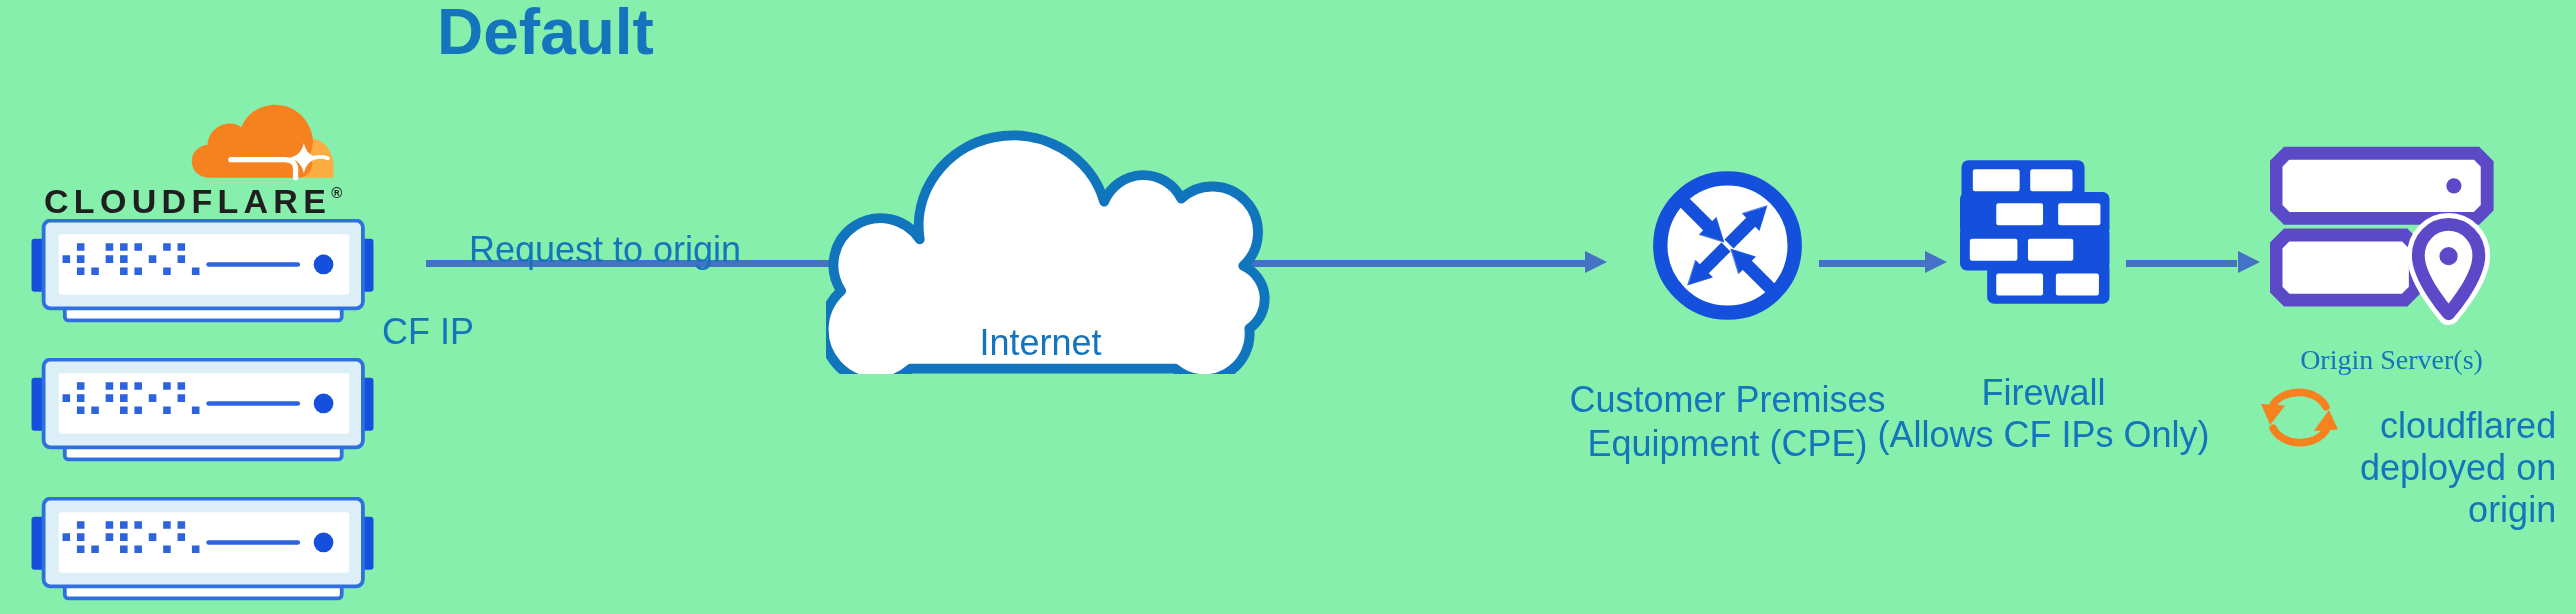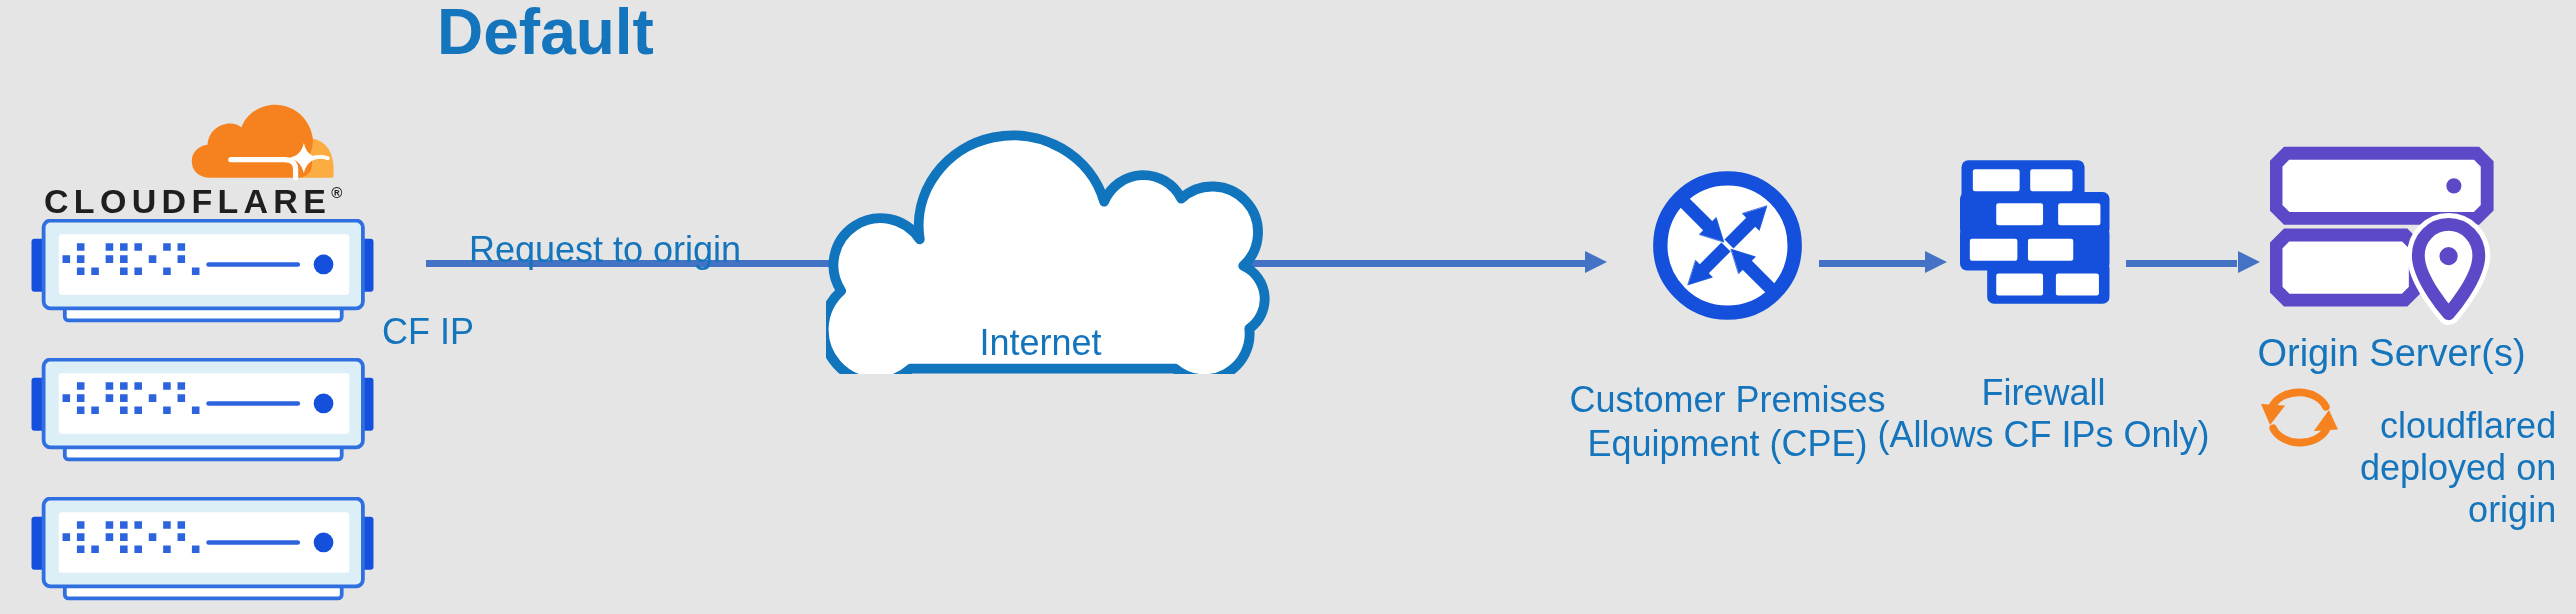--- a/index.html
+++ b/index.html
@@ -3,21 +3,21 @@
 <meta charset="utf-8">
 <style>
   * { box-sizing: border-box; margin: 0; padding: 0; }
   html, body { background: #ffffff; }
   body { font-family: "Liberation Sans", sans-serif; }
 
   .stage {
     position: relative;
     width: 2576px;
     height: 614px;
-    background: #e5e5e5;
+    background: #86efac;
     overflow: hidden;
   }
 
   .title {
     position: absolute;
     left: 437px; top: -4.5px;
     font-size: 64px; line-height: 73px;
     font-weight: 600;
     color: var(--label-blue, #1474BC);
     white-space: nowrap;
@@ -192,21 +192,21 @@
       <path d="M22 12 H273 L287 26 V84 L273 98 H22 L8 84 V26 Z"></path>
       <path d="M22 120 H178 L192 134 V192 L178 206 H22 L8 192 V134 Z"></path>
     </g>
     <circle cx="243" cy="55" r="10" style="fill:var(--purple,#5C49C8)"></circle>
     <g>
       <path d="M236 106 C214 106 196 124 196 147 C196 179 236 224 236 224 C236 224 276 179 276 147 C276 124 258 106 236 106 Z" fill="#ffffff" stroke="#ffffff" stroke-width="30" stroke-linejoin="round"></path>
       <path d="M236 106 C214 106 196 124 196 147 C196 179 236 224 236 224 C236 224 276 179 276 147 C276 124 258 106 236 106 Z" fill="#ffffff" style="stroke:var(--purple,#5C49C8)" stroke-width="17" stroke-linejoin="round"></path>
       <circle cx="236" cy="148" r="12" style="fill:var(--purple,#5C49C8)"></circle>
     </g>
   </svg>
-  <div class="caption" style="left:2240px; top:313px; width:303px; font-size:38px;">
+  <div class="caption" style="left:2240px; top:320px; width:303px; font-size:28px;font-family:Liberation Serif, serif;">
     <span>Origin Server(s)</span>
   </div>
 
   <svg class="svg-icon" style="left:2258px; top:384px; width:83px; height:67px;" viewBox="0 0 110 88">
     <g style="stroke:var(--orange,#F6821F); fill:none" stroke-width="10" stroke-linecap="round">
       <path d="M 90 30 A 38 29 0 0 0 20 27"></path>
       <path d="M 20 58 A 38 29 0 0 0 90 61"></path>
     </g>
     <g style="fill:var(--orange,#F6821F)">
       <polygon points="4,26 36,28 16,54"></polygon>

